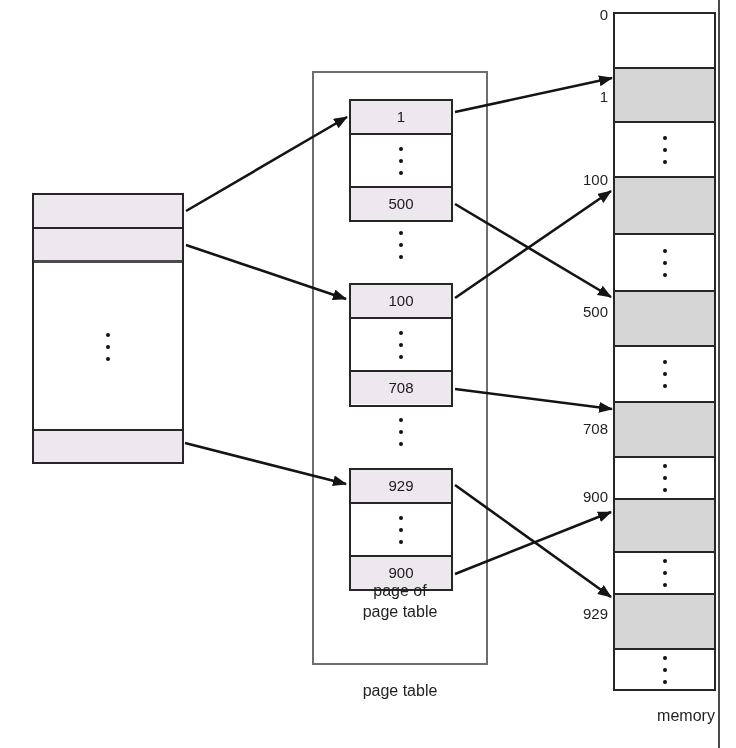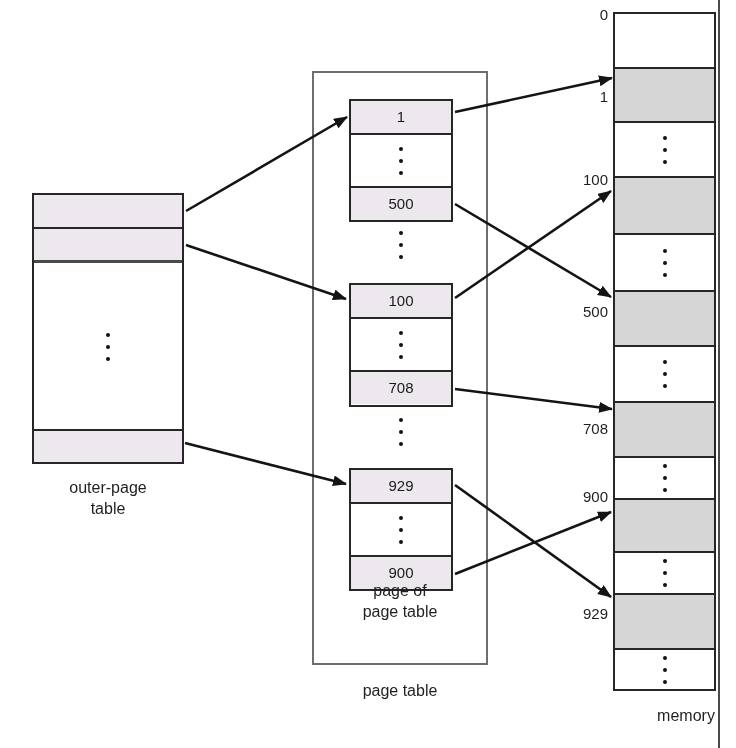--- a/index.html
+++ b/index.html
@@ -67,24 +67,20 @@
 
   <div class="opt">
     <div class="opt-row opt-row1"></div>
     <div class="opt-row opt-row2"></div>
     <div class="opt-dots dots">
         <i></i>
         <i></i>
         <i></i>
       </div>
     <div class="opt-row opt-row3"></div>
-  </div>
-  <div class="caption opt-caption">
-    <span style="display:block">outer-page</span>
-    <span style="display:block">table</span>
   </div>
 
   <div class="pt"></div>
 
   <div class="group g1">
     <div class="g-row g-top">1</div>
     <div class="g-dots">
         <span class="dots">
           <i></i>
           <i></i>

